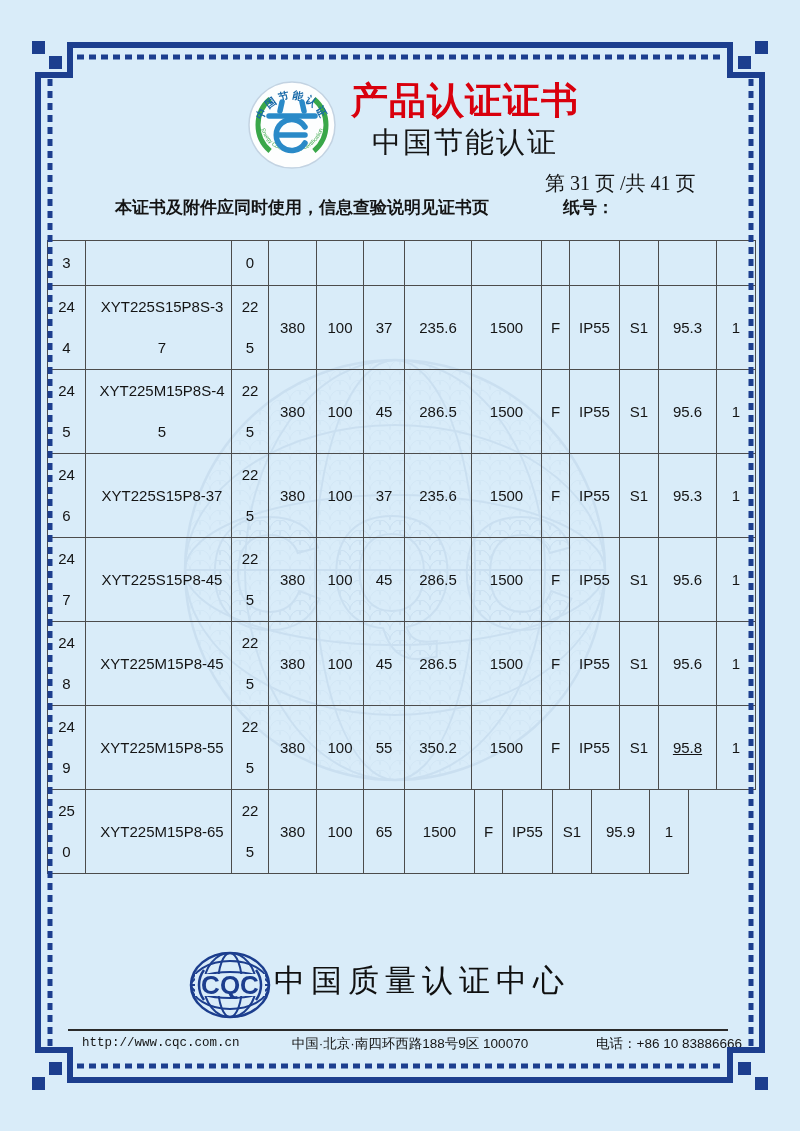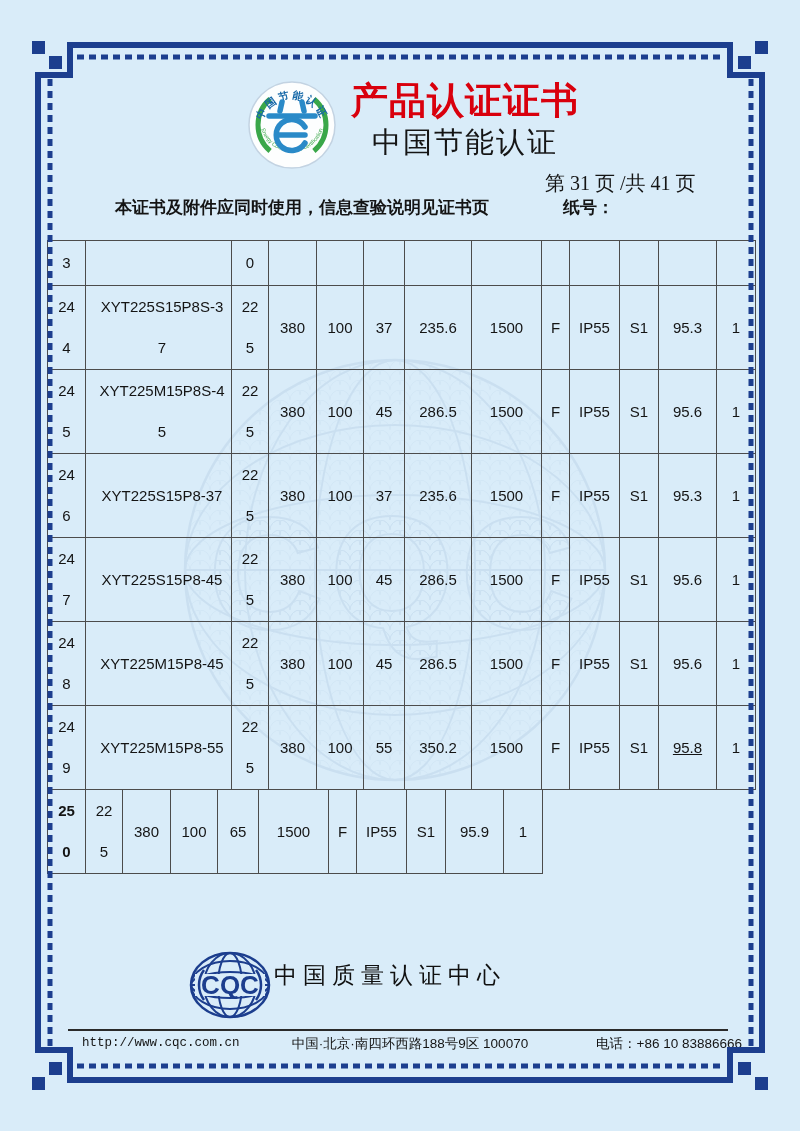--- a/index.html
+++ b/index.html
@@ -33,21 +33,21 @@
     border-bottom:1px solid var(--table_line,#4c4c4c);
     display:flex;flex-direction:column;justify-content:center;align-items:center;
     font-size:15px;line-height:20px;color:#141414;overflow:hidden;
   }
   .tcell.model{align-items:center;padding-left:7px;}
   .tcell.two{justify-content:space-around;}
   .cline{height:20px;white-space:nowrap;}
 
   
   .cqc-logo{left:188px;top:950px;z-index:3;}
-  .org-name{left:274px;top:960px;font-size:23px;letter-spacing:6px;color:#101010;z-index:3;white-space:nowrap;}
+  .org-name{left:274px;top:960px;font-size:31px;letter-spacing:6px;color:#101010;z-index:3;white-space:nowrap;}
   .contact-rule{left:68px;top:1029px;width:660px;height:0;border-top:2px solid #2a2a2a;z-index:3;}
   .contact-bar{left:14px;top:1035px;width:800px;height:18px;z-index:3;font-size:13px;}
   .website{position:absolute;left:68px;top:1px;font-family:"Liberation Mono",monospace;font-size:12.5px;letter-spacing:0;}
   .address{position:absolute;left:236px;top:0;width:320px;text-align:center;font-size:13.5px;}
   .phone{position:absolute;right:72px;top:0;font-size:13.5px;}
 </style>
 </head>
 <body>
 
 <div class="page">
@@ -404,23 +404,26 @@
           <div class="cline">S1</div>
         </div>
         <div class="tcell" style="width: 58px; text-decoration: underline;">
           <div class="cline">95.8</div>
         </div>
         <div class="tcell" style="width: 39px;">
           <div class="cline">1</div>
         </div>
       </div>
       <div class="trow" style="height: 84px;">
-        <div class="tcell two" style="width: 38px; font-weight: bold;">
+        <div class="tcell two" style="width: 38px;">
           <div class="cline">25</div>
           <div class="cline">0</div>
+        </div>
+        <div class="tcell model" style="width: 146px;">
+          <div class="cline">XYT225M15P8-65</div>
         </div>
         <div class="tcell two" style="width: 37px;">
           <div class="cline">22</div>
           <div class="cline">5</div>
         </div>
         <div class="tcell" style="width: 48px;">
           <div class="cline">380</div>
         </div>
         <div class="tcell" style="width: 47px;">
           <div class="cline">100</div>

